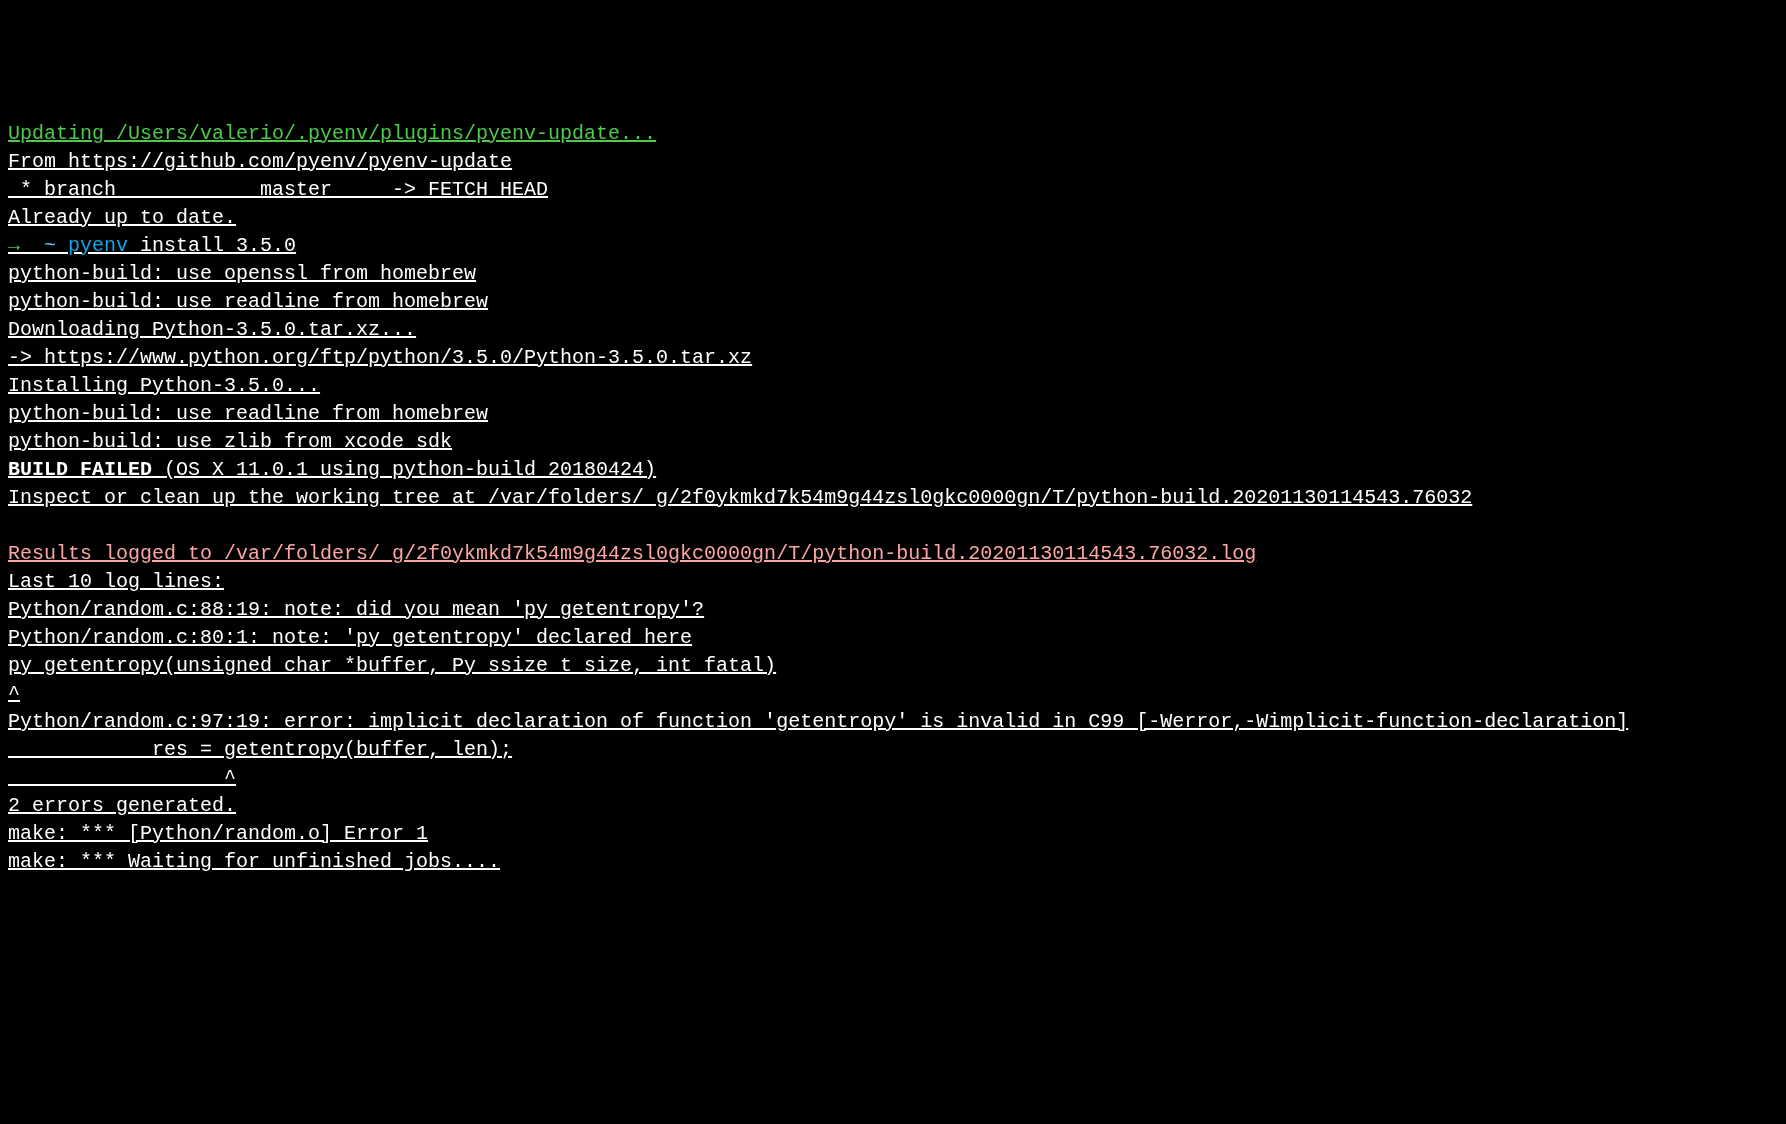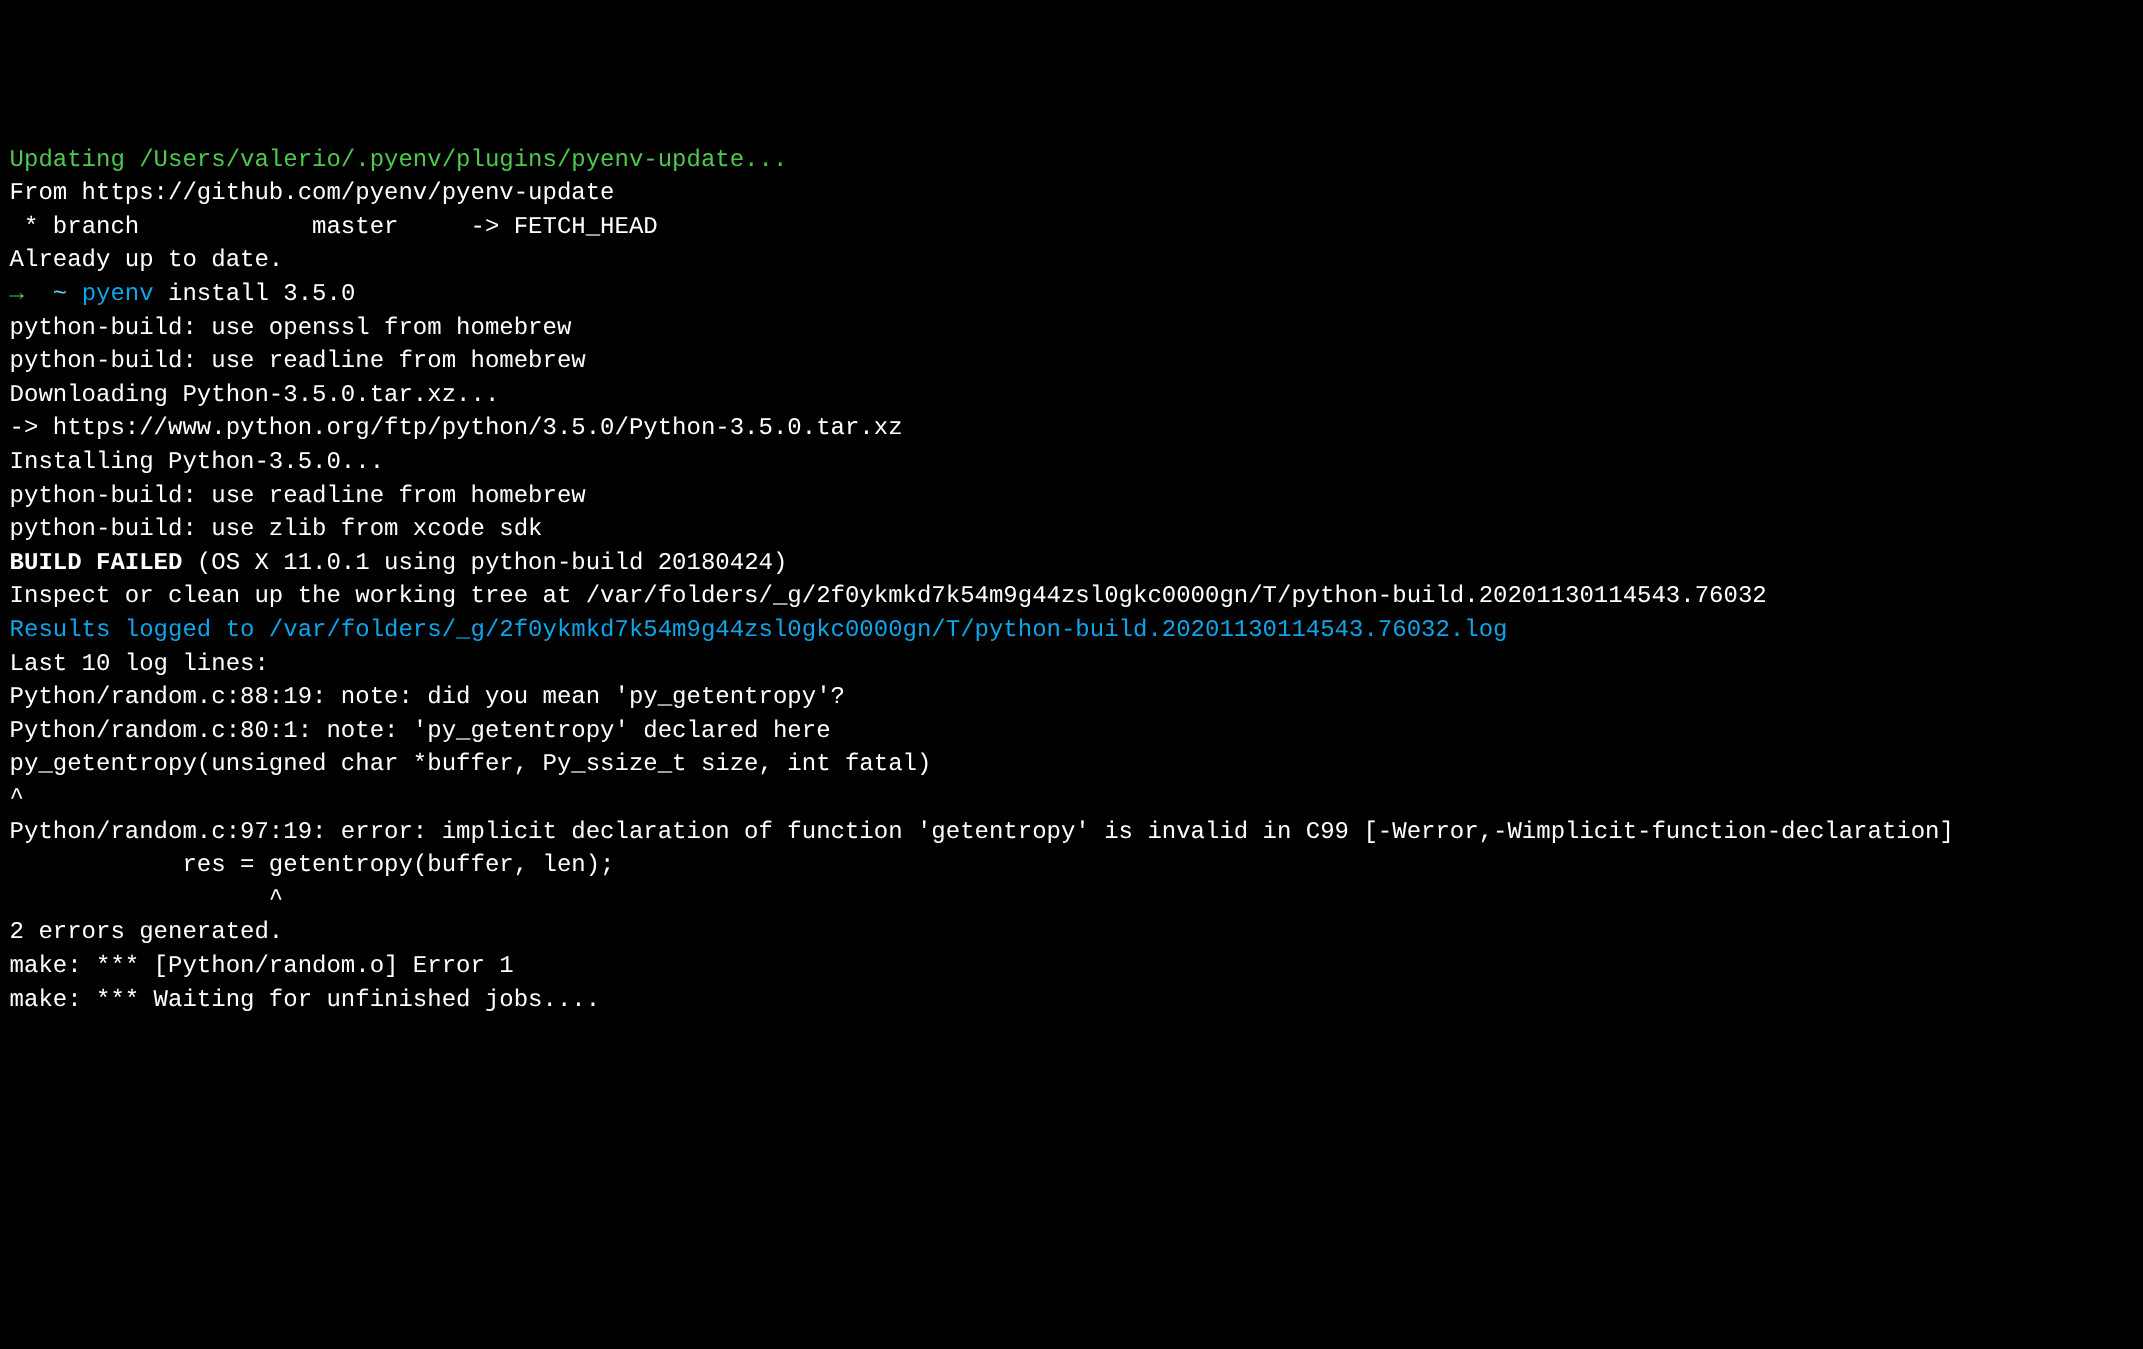--- a/index.html
+++ b/index.html
@@ -15,26 +15,28 @@
       line-height: 1.4;
       padding: 8px;
       white-space: pre-wrap;
       word-wrap: break-word;
       width: 1786px;
       height: 1124px;
       overflow: hidden;
     }
     .line {
       display: block;
+      text-decoration: underline;
     }
     .green {
       color: #4ec94e;
     }
     .yellow {
-      color: #0ea5e9;
+      color: #fca5a5;
+      margin-top: 28px;
     }
     .bold {
       font-weight: bold;
     }
     .prompt-arrow {
       color: #4ec94e;
     }
     .prompt-tilde {
       color: #5ac8fa;
     }

